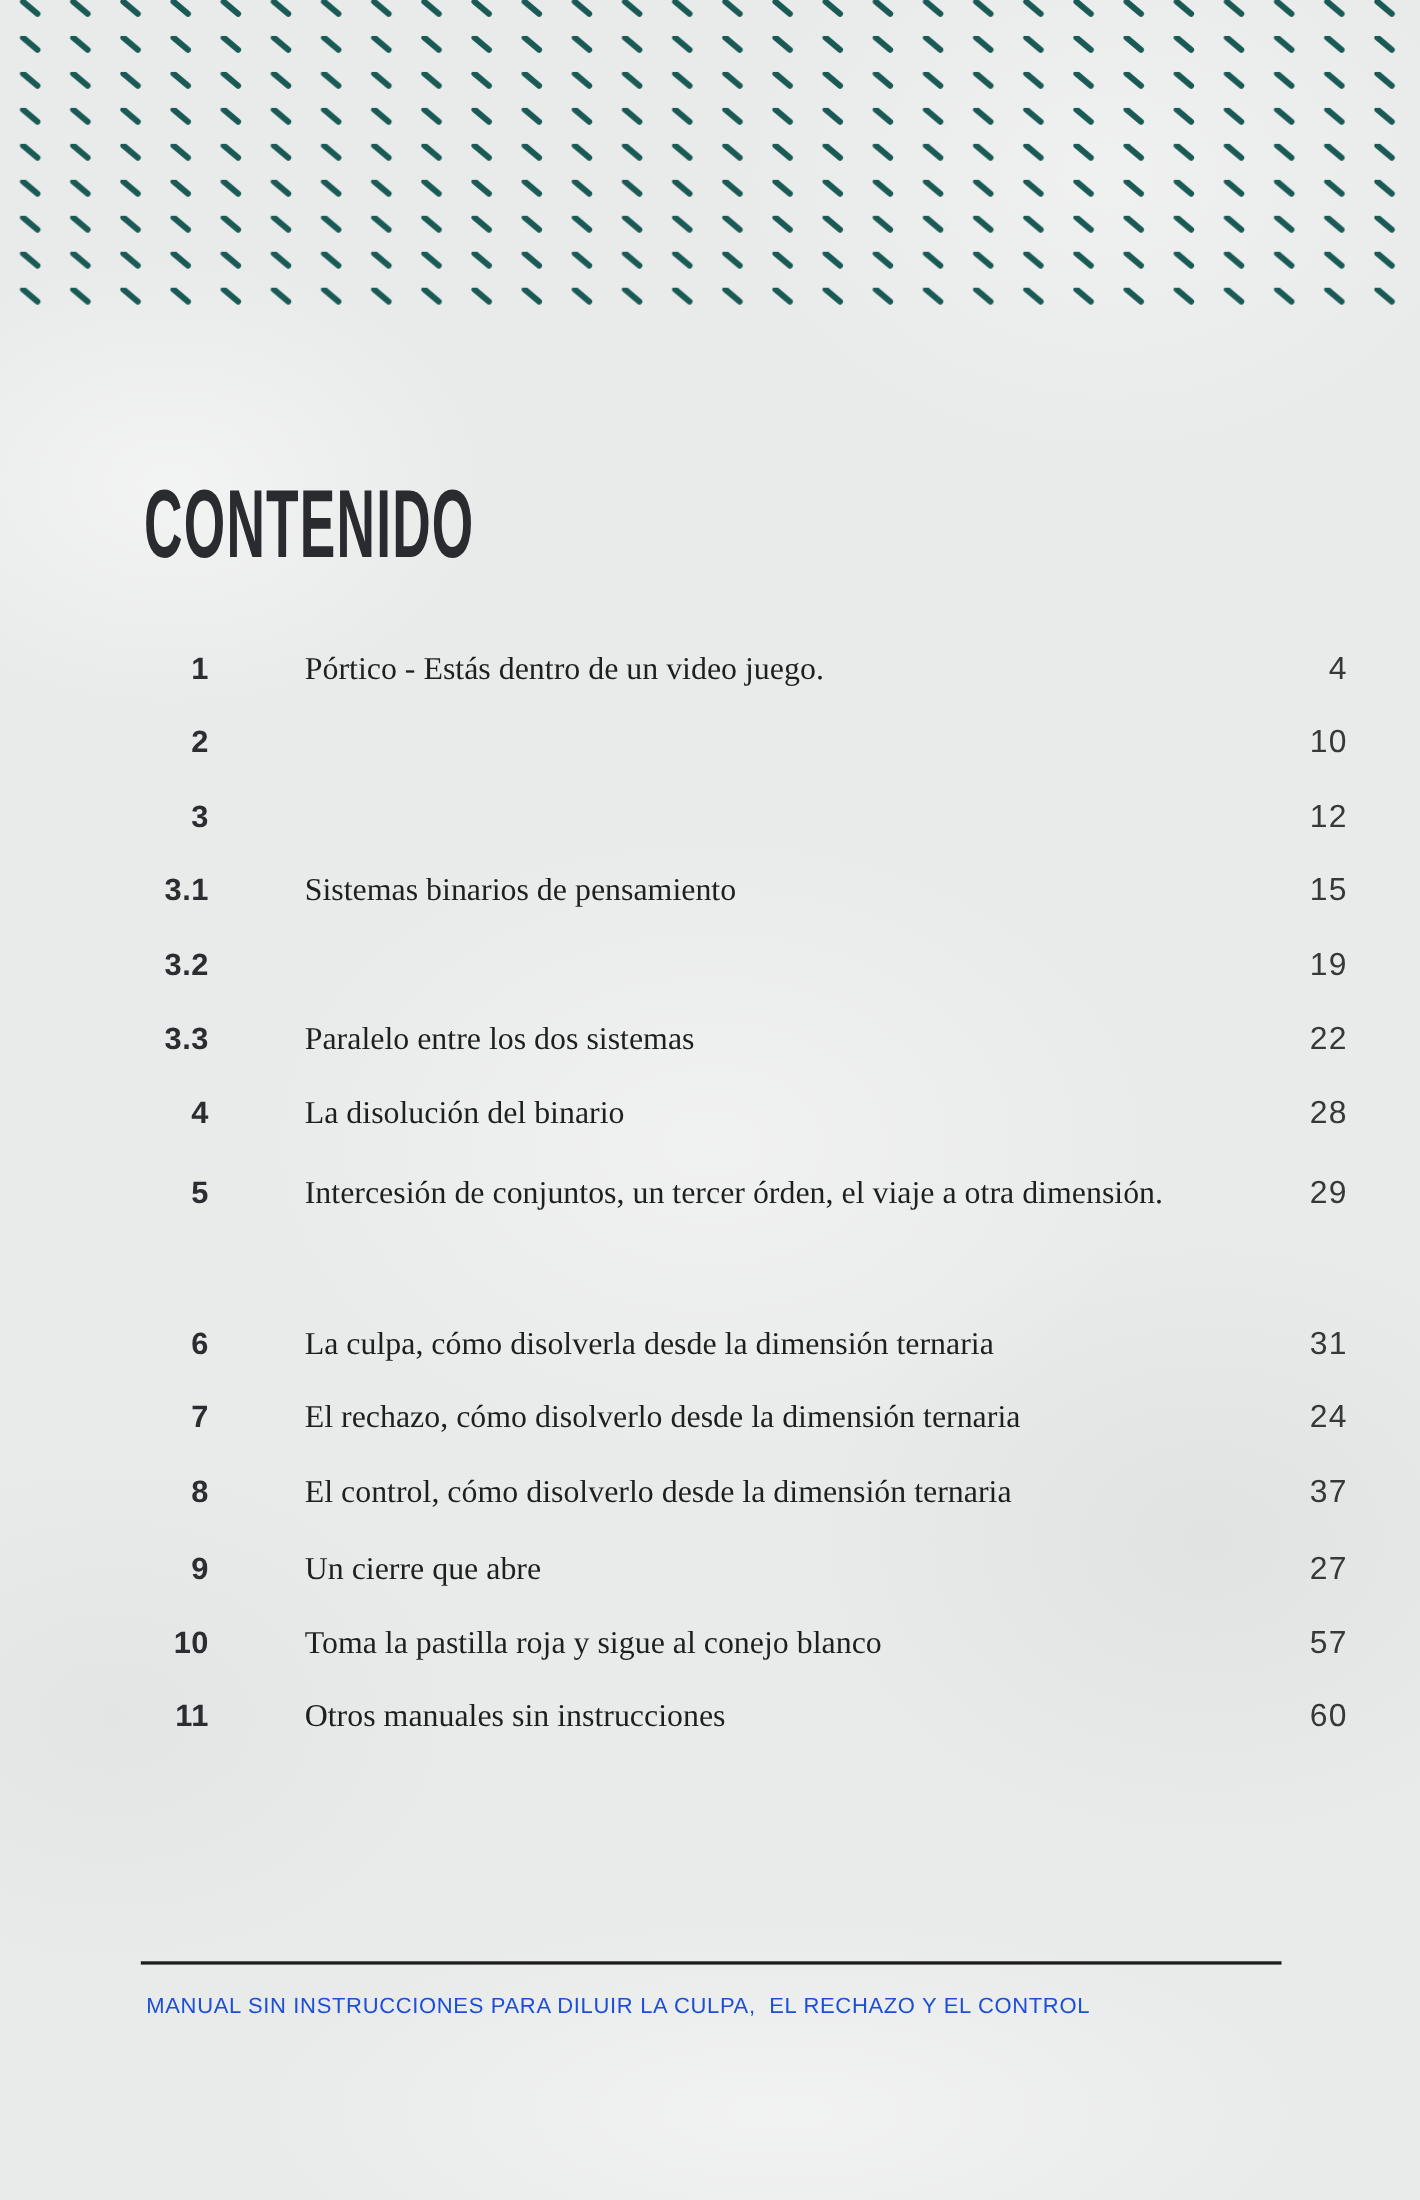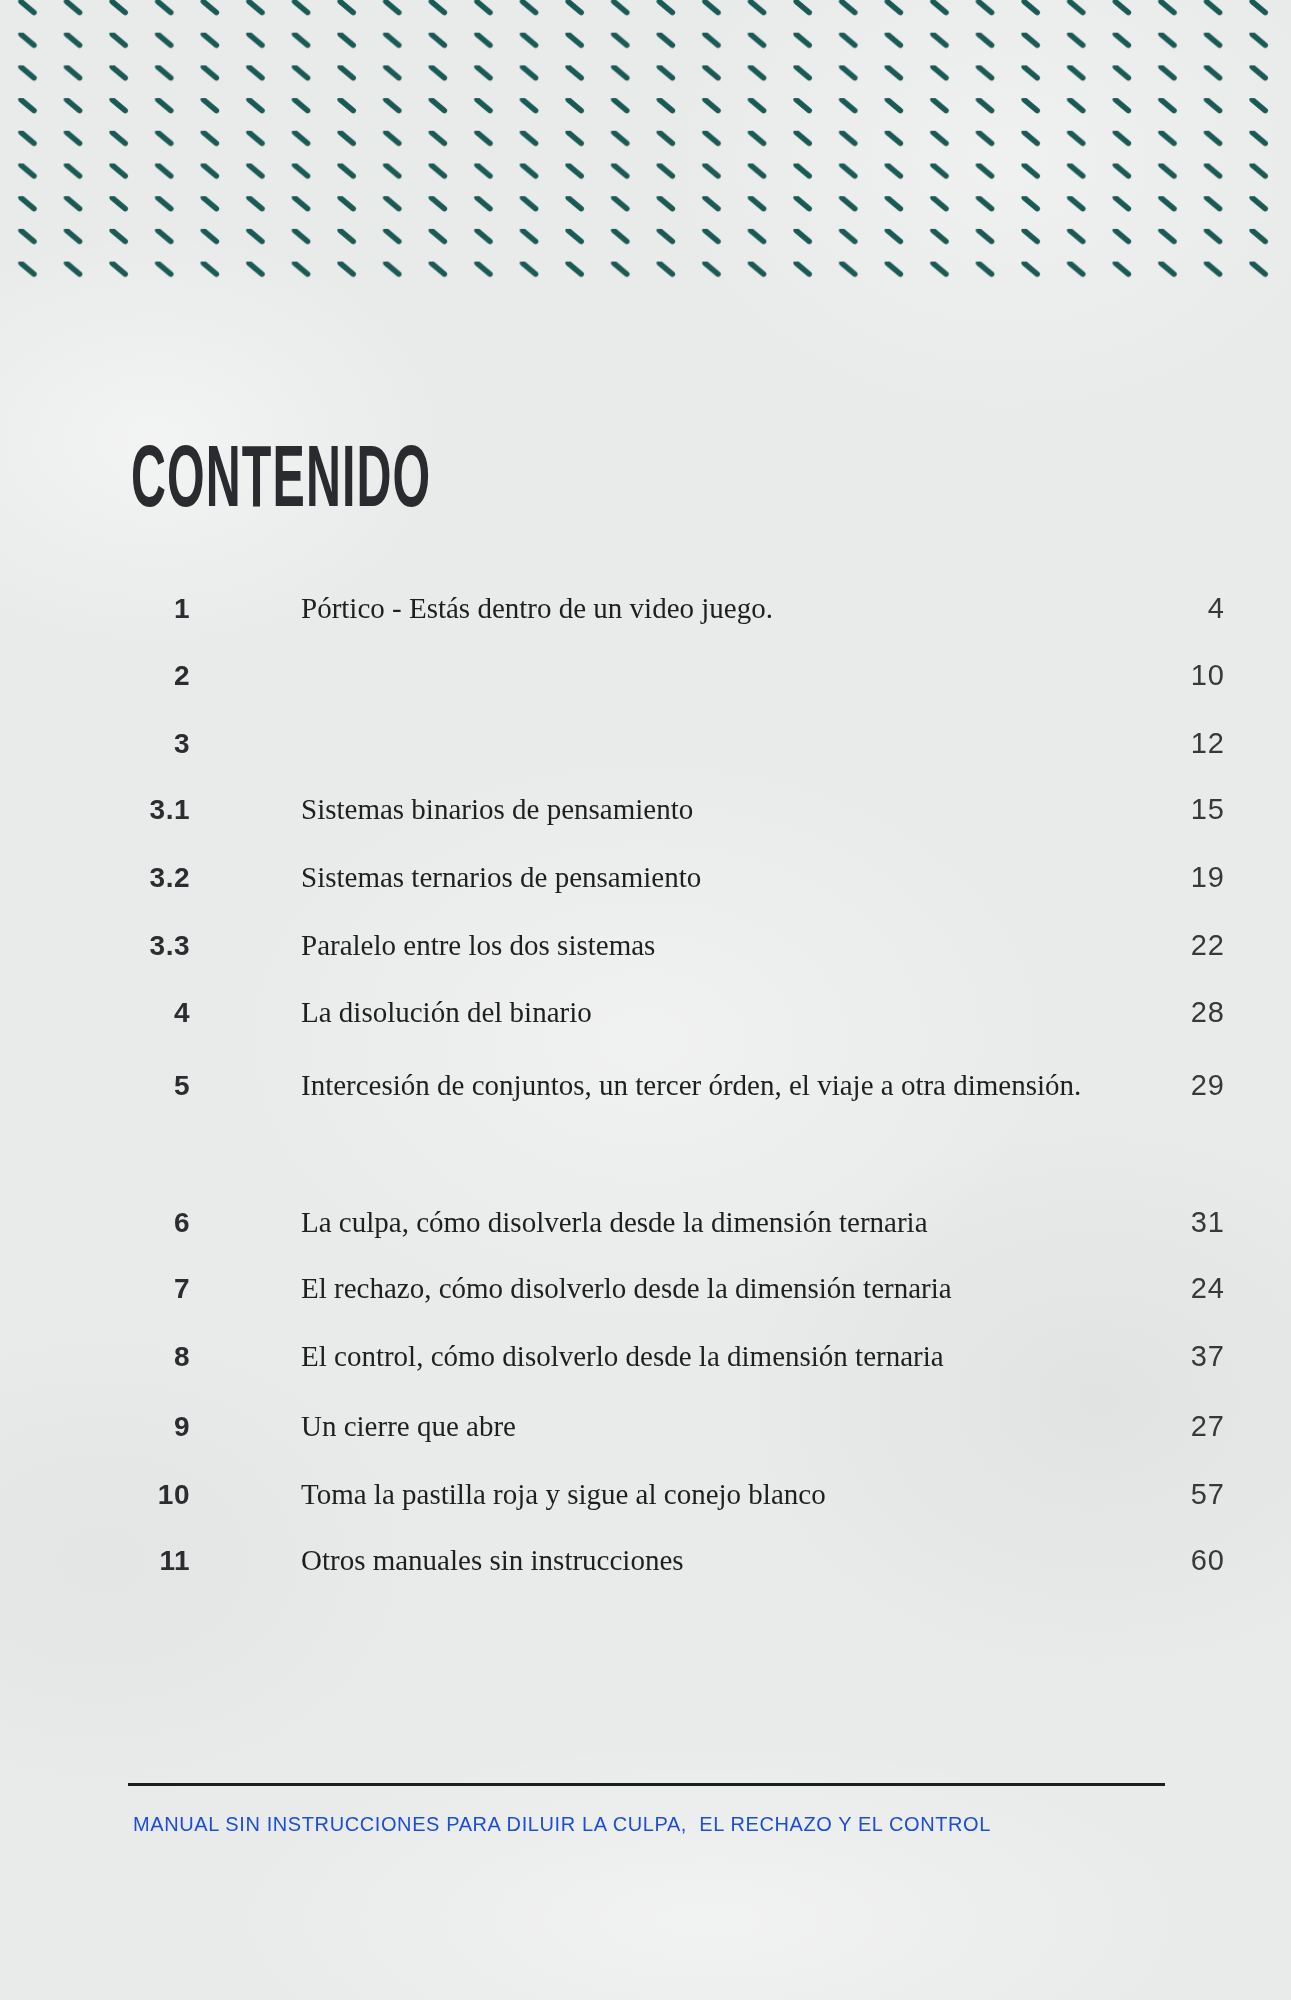--- a/index.html
+++ b/index.html
@@ -30,21 +30,21 @@
   .toc-row{
     position:absolute;left:100px;right:66px;
     display:flex;align-items:baseline;
   }
   .toc-num{
     width:90px;flex:0 0 90px;text-align:right;
     font-family:"Liberation Sans",sans-serif;font-weight:700;
     font-size:28px;line-height:60px;color:#2c2d31;letter-spacing:0.5px;
   }
   .toc-title{
-    flex:1 1 auto;margin-left:111px;max-width:850px;
+    flex:1 1 auto;margin-left:87px;max-width:850px;
     font-family:"Liberation Serif",serif;
     font-size:29px;line-height:60px;color:#1e1f1f;
   }
   .toc-page{
     margin-left:auto;text-align:right;
     font-family:"Liberation Sans",sans-serif;font-weight:400;
     font-size:29px;line-height:60px;color:#383838;letter-spacing:1px;
   }
   .r0{top:578px}.r1{top:645px}.r2{top:713px}.r3{top:779px}.r4{top:847px}
   .r5{top:915px}.r6{top:982px}.r7{top:1055px}.r8{top:1192px}.r9{top:1258px}
@@ -89,21 +89,20 @@
     <span class="toc-num">3</span>
     <span class="toc-page">12</span>
   </div>
   <div class="toc-row r3">
     <span class="toc-num">3.1</span>
     <span class="toc-title">Sistemas binarios de pensamiento</span>
     <span class="toc-page">15</span>
   </div>
   <div class="toc-row r4">
     <span class="toc-num">3.2</span>
-    <span class="toc-title">Sistemas ternarios de pensamiento</span>
     <span class="toc-page">19</span>
   </div>
   <div class="toc-row r5">
     <span class="toc-num">3.3</span>
     <span class="toc-title">Paralelo entre los dos sistemas</span>
     <span class="toc-page">22</span>
   </div>
   <div class="toc-row r6">
     <span class="toc-num">4</span>
     <span class="toc-title">La disolución del binario</span>

